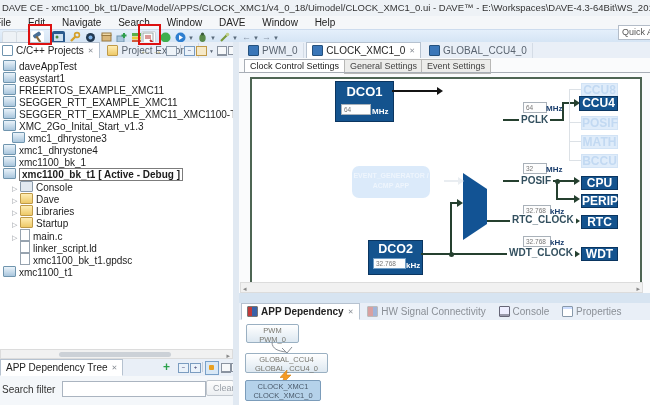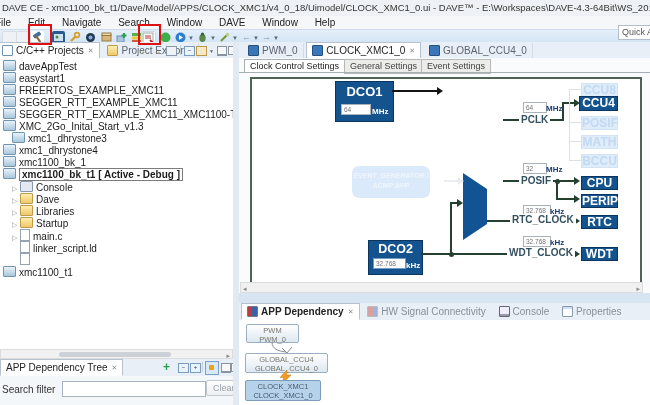--- a/index.html
+++ b/index.html
@@ -180,21 +180,21 @@
     <div class="trow" style="left:12px;top:74px;"><span class="icn icn-project"></span><span>xmc1_dhrystone3</span></div>
     <div class="trow" style="left:3px;top:86px;"><span class="icn icn-project"></span><span>xmc1_dhrystone4</span></div>
     <div class="trow" style="left:3px;top:98px;"><span class="icn icn-project"></span><span>xmc1100_bk_1</span></div>
     <div class="trow" style="left:3px;top:110px;"><span class="icn icn-project"></span><span class="sel-label">xmc1100_bk_t1 [ Active - Debug ]</span></div>
     <div class="trow" style="left:12px;top:123px;"><span class="exp">▷</span><span class="icn icn-includes"></span><span>Console</span></div>
     <div class="trow" style="left:12px;top:135px;"><span class="exp">▷</span><span class="icn icn-folder"></span><span>Dave</span></div>
     <div class="trow" style="left:12px;top:147px;"><span class="exp">▷</span><span class="icn icn-folder"></span><span>Libraries</span></div>
     <div class="trow" style="left:12px;top:159px;"><span class="exp">▷</span><span class="icn icn-folder"></span><span>Startup</span></div>
     <div class="trow" style="left:12px;top:171px;"><span class="exp">▷</span><span class="icn icn-file"></span><span>main.c</span></div>
     <div class="trow" style="left:20px;top:183px;"><span class="icn icn-file"></span><span>linker_script.ld</span></div>
-    <div class="trow" style="left:20px;top:195px;"><span class="icn icn-file"></span></div>
+    <div class="trow" style="left:20px;top:195px;"><span class="icn icn-file"></span><span>xmc1100_bk_t1.gpdsc</span></div>
     <div class="trow" style="left:3px;top:208px;"><span class="icn icn-project"></span><span>xmc1100_t1</span></div>
   </div>
 
   <div class="scroll" style="left:0;top:349px;width:233px;height:10px;">
     <div class="thumb" style="left:58px;top:2px;width:112px;height:5px;"></div>
     <span class="sarrow" style="right:2px;top:1px;">▸</span>
   </div>
 
   <div class="abs tabrow" style="left:0;top:359px;width:233px;height:17px;">
     <span class="vtab active">

